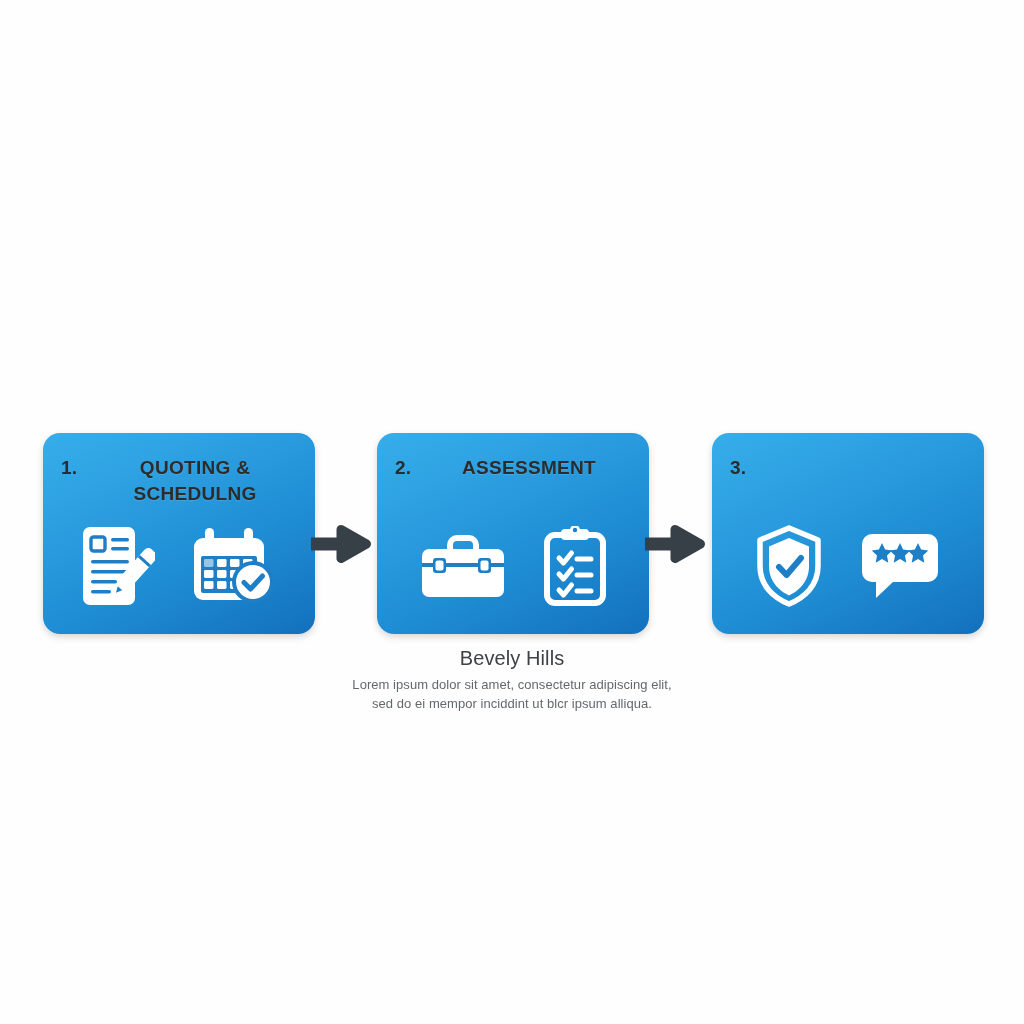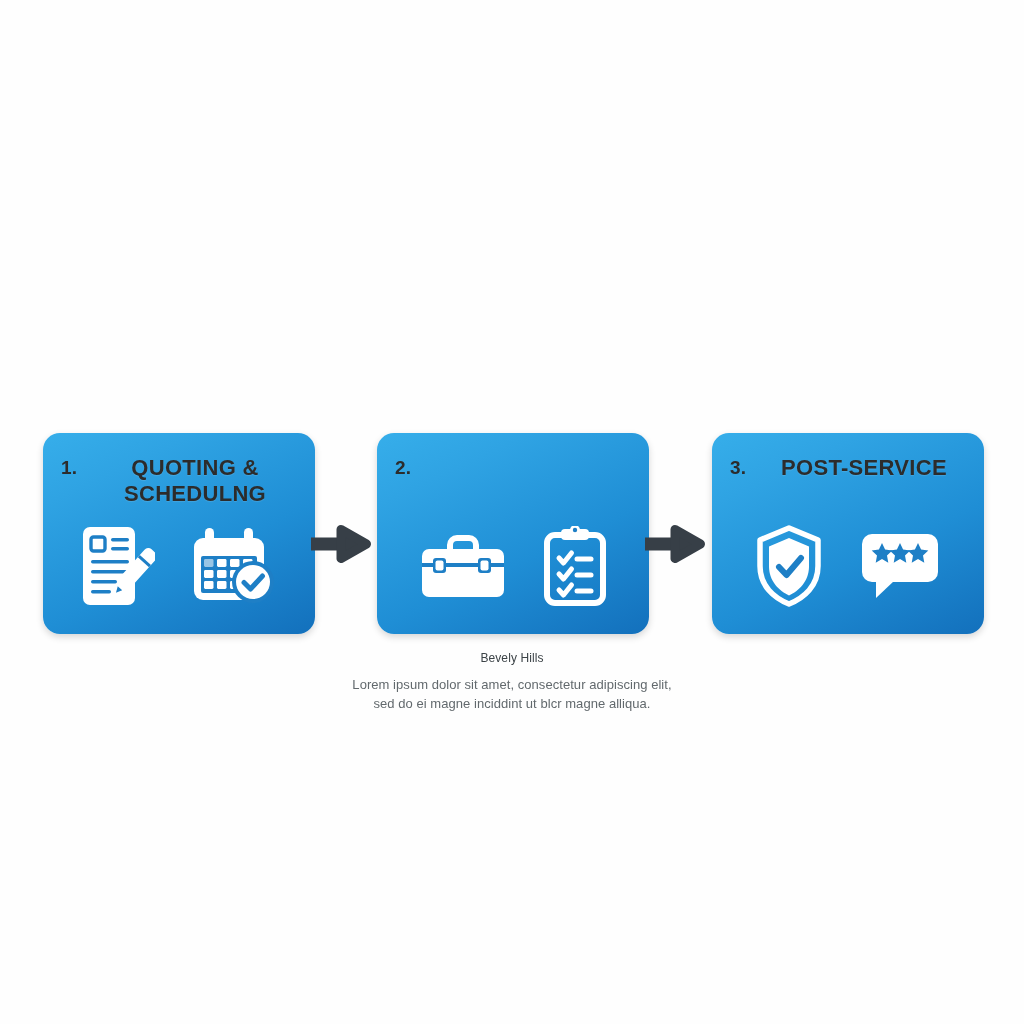--- a/index.html
+++ b/index.html
@@ -56,21 +56,21 @@
     font-size: 19px;
     font-weight: bold;
     color: #2c2c2c;
     line-height: 26px;
     text-align: left;
     letter-spacing: 0.2px;
   }
   .step-title {
     flex: 1;
     padding-right: 22px;
-    font-size: 22px;
+    font-size: 19px;
     font-weight: bold;
     color: #2c2c2c;
     line-height: 26px;
     text-align: center;
     letter-spacing: 0.3px;
     text-transform: uppercase;
     text-shadow: 0 1px 1px rgba(255,255,255,0.12);
   }
 
   .card-icons {
@@ -98,21 +98,21 @@
 
   
   #caption-block {
     position: absolute;
     left: 0;
     top: 646px;
     width: 1024px;
     text-align: center;
   }
   #caption-heading {
-    font-size: 12px;
+    font-size: 20px;
     color: #3c4347;
     line-height: 24px;
     font-weight: normal;
     margin: 0;
     letter-spacing: 0.1px;
   }
   #caption-body {
     margin: 5px 0 0 0;
     font-size: 13px;
     color: #62696d;
@@ -188,20 +188,21 @@
         <rect x="0" y="15.5" width="36" height="13" fill="#373f47"></rect>
         <path d="M30 7.5 L55.5 22 L30 36.5 Z" fill="#373f47" stroke="#373f47" stroke-width="9" stroke-linejoin="round" stroke-linecap="round"></path>
       </g>
     </svg>
   </div>
 
   <div class="step-card" id="step-card-2">
     <div class="card-head">
       <div class="step-number">2.</div>
       <div class="step-title">
+        <div>ASSESSMENT</div>
       </div>
     </div>
     <div class="card-icons">
 
       <span class="ico">
         <svg width="86" height="66" viewBox="0 0 86 66" aria-hidden="true">
           <path d="M30 16 v-4 a7 7 0 0 1 7 -7 h12 a7 7 0 0 1 7 7 v4" fill="none" stroke="#ffffff" stroke-width="6" stroke-linecap="round"></path>
           <rect x="2" y="16" width="82" height="48" rx="7" fill="#ffffff"></rect>
           <rect x="2" y="30" width="82" height="4" fill="#1e7fc6"></rect>
           <rect x="13" y="25" width="13" height="15" rx="3" fill="#1e7fc6"></rect>
@@ -236,21 +237,20 @@
         <rect x="0" y="15.5" width="36" height="13" fill="#373f47"></rect>
         <path d="M30 7.5 L55.5 22 L30 36.5 Z" fill="#373f47" stroke="#373f47" stroke-width="9" stroke-linejoin="round" stroke-linecap="round"></path>
       </g>
     </svg>
   </div>
 
   <div class="step-card" id="step-card-3">
     <div class="card-head">
       <div class="step-number">3.</div>
       <div class="step-title">
-        <div>POST-SERVICE</div>
       </div>
     </div>
     <div class="card-icons">
 
       <span class="ico">
         <svg width="66" height="82" viewBox="0 0 66 82" aria-hidden="true">
           <path d="M33 3 L62 15 v26 c0 20 -14 32 -29 38 c-15 -6 -29 -18 -29 -38 V15 Z" fill="none" stroke="#ffffff" stroke-width="5.5" stroke-linejoin="round"></path>
           <path d="M33 13 L53 21.5 v20 c0 15 -10.5 24.5 -20 29 c-9.5 -4.5 -20 -14 -20 -29 v-20 Z" fill="#ffffff"></path>
           <path d="M23 42 L30.5 50 L45 33" fill="none" stroke="#1e7fc6" stroke-width="6" stroke-linecap="round" stroke-linejoin="round"></path>
         </svg>
@@ -269,15 +269,15 @@
       </span>
     </div>
   </div>
 
 </div>
 
 <div id="caption-block">
   <div id="caption-heading">Bevely Hills</div>
   <div id="caption-body">
     <span>Lorem ipsum dolor sit amet, consectetur adipiscing elit,</span>
-    <span>sed do ei magne inciddint ut blcr magne alliqua.</span>
+    <span>sed do ei mempor inciddint ut blcr ipsum alliqua.</span>
   </div>
 </div>
 
 </body></html>

